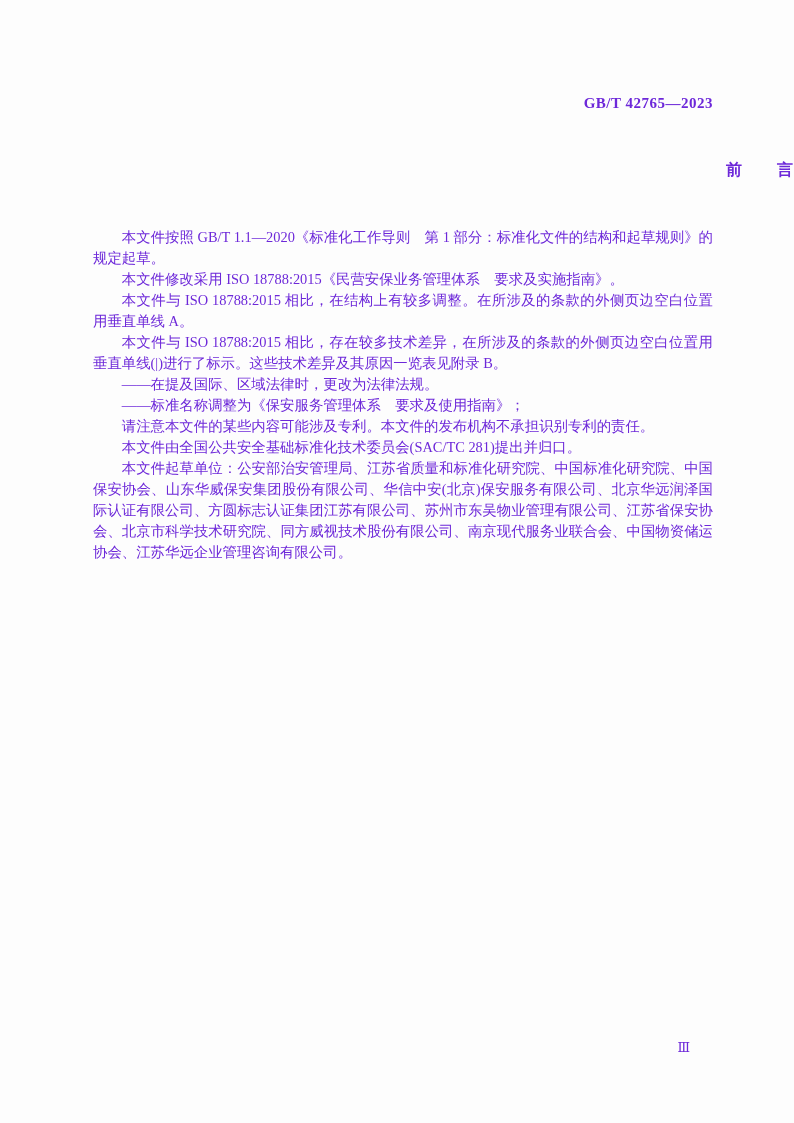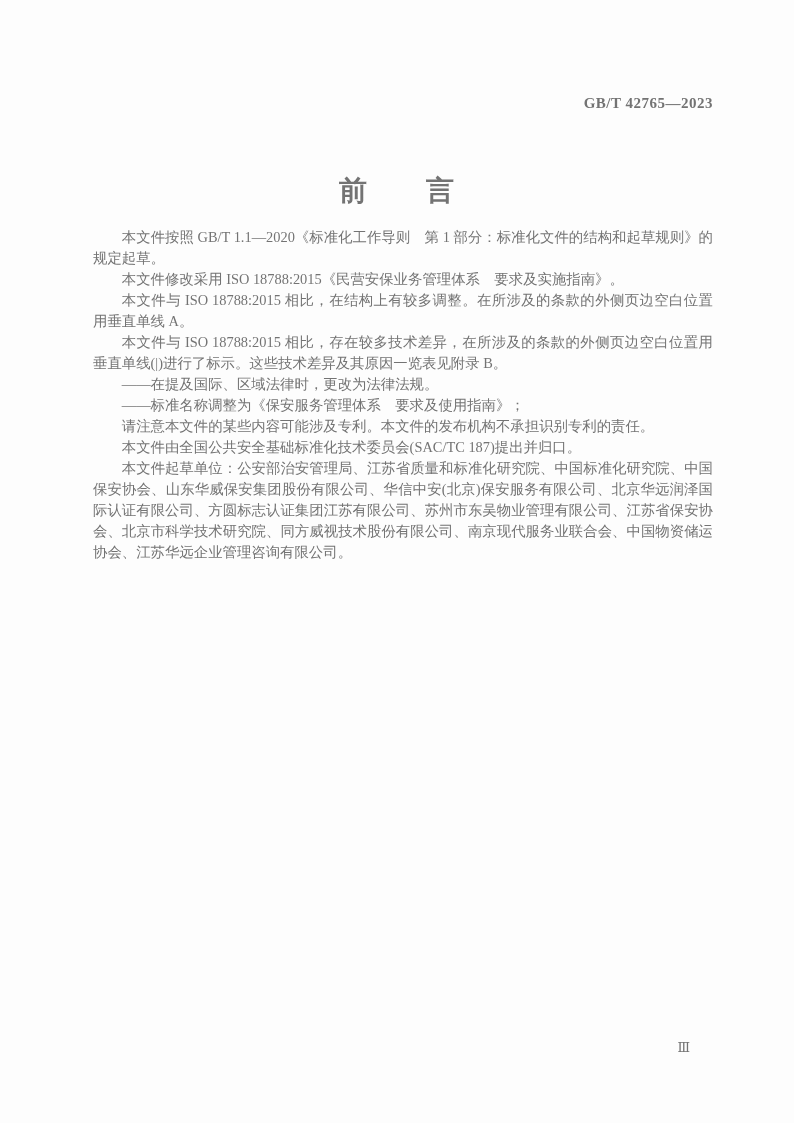--- a/index.html
+++ b/index.html
@@ -6,40 +6,40 @@
     margin: 0;
     padding: 0;
     background: #ffffff;
   }
   .page {
     position: relative;
     width: 794px;
     height: 1123px;
     margin: 0 auto;
     background: #fdfdfd;
-    color: #737373;
+    color: #6d28d9;
     font-family: "Liberation Serif", "DejaVu Serif", serif;
     overflow: hidden;
   }
   .header-code {
     position: absolute;
     top: 95px;
     right: 81px;
     font-size: 15px;
     font-weight: 700;
     letter-spacing: 0.5px;
     white-space: nowrap;
   }
   .doc-title {
     position: absolute;
-    top: 172px;
+    top: 160px;
     left: 0;
     width: 100%;
-    text-align: center;
-    font-size: 28px;
+    text-align: right;
+    font-size: 16px;
     font-weight: 700;
     letter-spacing: 1px;
   }
   .body-text {
     position: absolute;
     top: 227px;
     left: 93px;
     width: 620px;
     font-size: 14.4px;
     line-height: 21px;
@@ -69,19 +69,19 @@
   <div class="doc-title">前　　言</div>
 
   <div class="body-text">
     <p>本文件按照 GB/T 1.1—2020《标准化工作导则　第 1 部分：标准化文件的结构和起草规则》的规定起草。</p>
     <p>本文件修改采用 ISO 18788:2015《民营安保业务管理体系　要求及实施指南》。</p>
     <p>本文件与 ISO 18788:2015 相比，在结构上有较多调整。在所涉及的条款的外侧页边空白位置用垂直单线 A。</p>
     <p>本文件与 ISO 18788:2015 相比，存在较多技术差异，在所涉及的条款的外侧页边空白位置用垂直单线(|)进行了标示。这些技术差异及其原因一览表见附录 B。</p>
     <p>——在提及国际、区域法律时，更改为法律法规。</p>
     <p>——标准名称调整为《保安服务管理体系　要求及使用指南》；</p>
     <p>请注意本文件的某些内容可能涉及专利。本文件的发布机构不承担识别专利的责任。</p>
-    <p>本文件由全国公共安全基础标准化技术委员会(SAC/TC 187)提出并归口。</p>
+    <p>本文件由全国公共安全基础标准化技术委员会(SAC/TC 281)提出并归口。</p>
     <p>本文件起草单位：公安部治安管理局、江苏省质量和标准化研究院、中国标准化研究院、中国保安协会、山东华威保安集团股份有限公司、华信中安(北京)保安服务有限公司、北京华远润泽国际认证有限公司、方圆标志认证集团江苏有限公司、苏州市东吴物业管理有限公司、江苏省保安协会、北京市科学技术研究院、同方威视技术股份有限公司、南京现代服务业联合会、中国物资储运协会、江苏华远企业管理咨询有限公司。</p>
   </div>
 
   <div class="page-number">Ⅲ</div>
 
 </div>
 
 </body></html>

